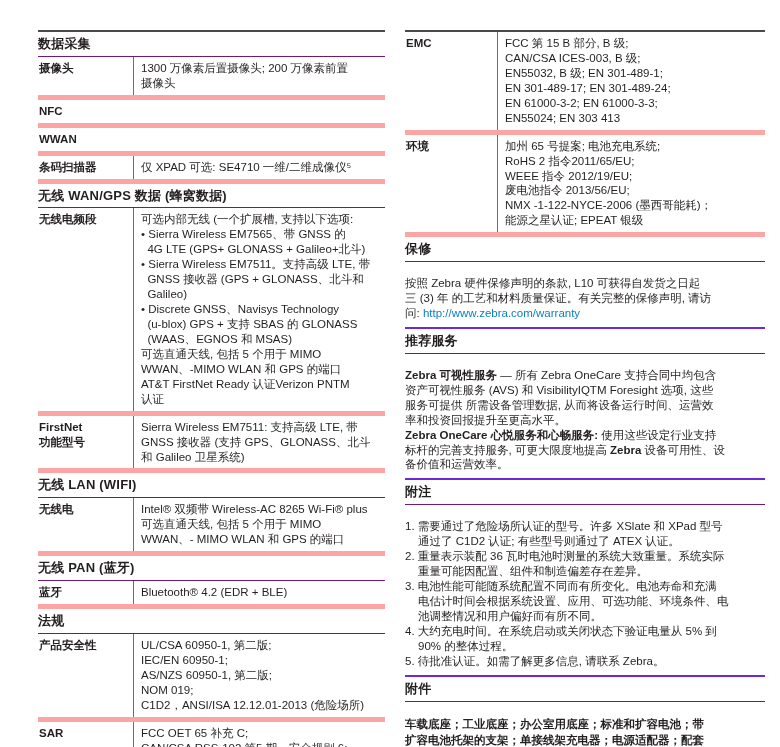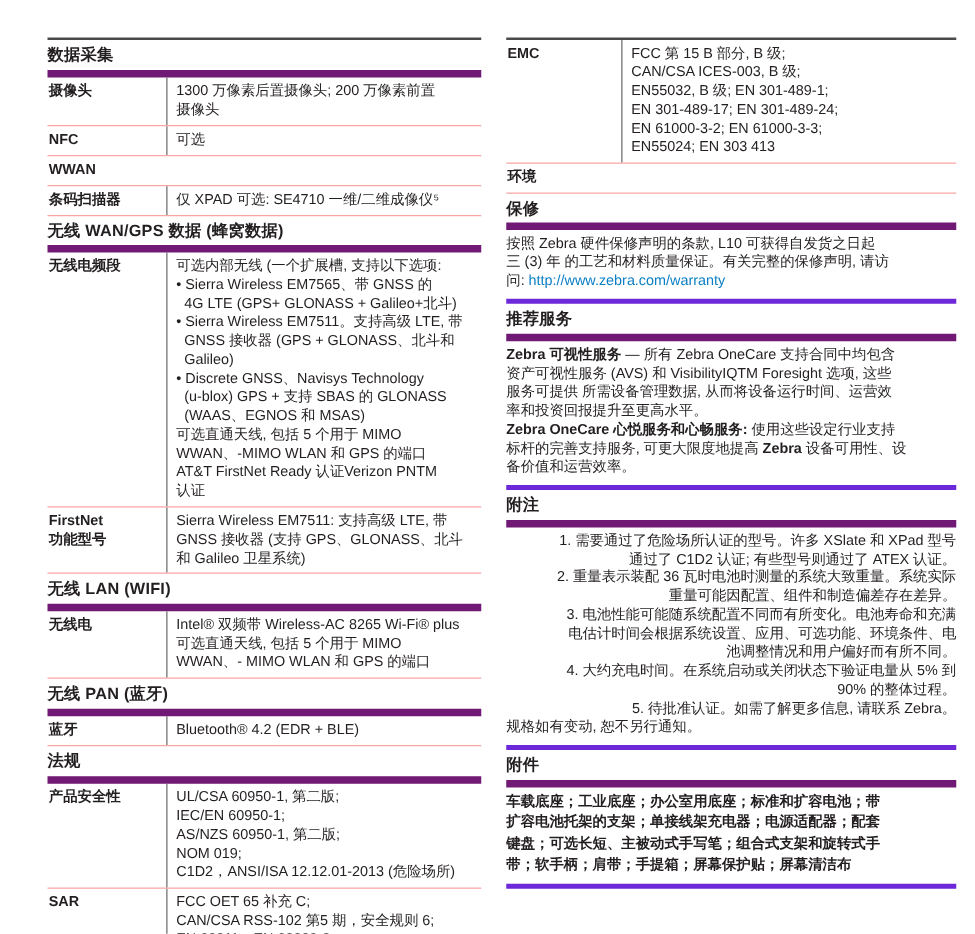--- a/index.html
+++ b/index.html
@@ -8,56 +8,55 @@
     background:#ffffff; color:#231f20;
     font-family:"Liberation Sans","DejaVu Sans",sans-serif;
     font-size:11.5px; line-height:1.3;
   }
   .page { display:flex; box-sizing:border-box; padding:30px 15px 0 38px; gap:20px; }
   .col { border-top:2px solid #4a4a4b; }
   .col-left { width:347px; flex:0 0 347px; }
   .col-right { width:360px; flex:0 0 360px; }
   .sec-hdr {
     font-size:13px; font-weight:bold; letter-spacing:0.2px;
-    padding:4px 0 3px 0; border-bottom:6px solid #701a75;
+    padding:4px 0 3px 0; border-bottom:1px solid #701a75;
   }
-  .row { display:flex; align-items:stretch; border-bottom:1px solid #fca5a5; }
+  .row { display:flex; align-items:stretch; border-bottom:5px solid #fca5a5; }
   .lbl {
     flex:0 0 95px; width:95px; font-weight:bold;
     padding:4px 4px 4px 1px; white-space:pre-wrap; box-sizing:border-box;
   }
   .col-right .lbl { flex-basis:92px; width:92px; }
   .val {
     flex:1; border-left:1px solid #6d6e71;
     padding:4px 2px 4px 7px; white-space:pre-wrap;
   }
-  .sec-body { border-bottom:4px solid #6d28d9; padding:4px 0 6px 0; }
+  .sec-body { border-bottom:2px solid #6d28d9; padding:4px 0 6px 0;margin-top:10px; }
   .para { margin:0; white-space:pre-wrap; }
   .b { font-weight:bold; }
   .link { color:#0a7fc5; text-decoration:none; cursor:pointer; }
-  .note { padding-left:13px; text-indent:-13px; white-space:pre-wrap;text-align:right; }
+  .note { padding-left:13px; text-indent:-13px; white-space:pre-wrap; }
   .note-footer { white-space:pre-wrap; }
   .acc { font-weight:bold; line-height:1.45; }
 </style>
 </head>
 <body>
 
 <div class="page">
 
   <div class="col col-left">
 
     <div class="sec-hdr">数据采集</div>
     <div class="row">
       <div class="lbl">摄像头</div>
       <div class="val">1300 万像素后置摄像头; 200 万像素前置
 摄像头</div>
     </div>
     <div class="row">
       <div class="lbl">NFC</div>
-      <div class="val">可选</div>
     </div>
     <div class="row">
       <div class="lbl">WWAN</div>
     </div>
     <div class="row">
       <div class="lbl">条码扫描器</div>
       <div class="val">仅 XPAD 可选: SE4710 一维/二维成像仪⁵</div>
     </div>
 
     <div class="sec-hdr">无线 WAN/GPS 数据 (蜂窝数据)</div>
@@ -124,20 +123,26 @@
       <div class="lbl">EMC</div>
       <div class="val">FCC 第 15 B 部分, B 级;
 CAN/CSA ICES-003, B 级;
 EN55032, B 级; EN 301-489-1;
 EN 301-489-17; EN 301-489-24;
 EN 61000-3-2; EN 61000-3-3;
 EN55024; EN 303 413</div>
     </div>
     <div class="row">
       <div class="lbl">环境</div>
+      <div class="val">加州 65 号提案; 电池充电系统;
+RoHS 2 指令2011/65/EU;
+WEEE 指令 2012/19/EU;
+废电池指令 2013/56/EU;
+NMX -1-122-NYCE-2006 (墨西哥能耗)；
+能源之星认证; EPEAT 银级</div>
     </div>
 
     <div class="sec-hdr">保修</div>
     <div class="sec-body">
       <p class="para"><span>按照 Zebra 硬件保修声明的条款, L10 可获得自发货之日起
 三 (3) 年 的工艺和材料质量保证。有关完整的保修声明, 请访
 问: </span><a class="link" href="#">http://www.zebra.com/warranty</a></p>
     </div>
 
     <div class="sec-hdr">推荐服务</div>
@@ -156,21 +161,20 @@
       <div class="note">1. 需要通过了危险场所认证的型号。许多 XSlate 和 XPad 型号
 通过了 C1D2 认证; 有些型号则通过了 ATEX 认证。</div>
       <div class="note">2. 重量表示装配 36 瓦时电池时测量的系统大致重量。系统实际
 重量可能因配置、组件和制造偏差存在差异。</div>
       <div class="note">3. 电池性能可能随系统配置不同而有所变化。电池寿命和充满
 电估计时间会根据系统设置、应用、可选功能、环境条件、电
 池调整情况和用户偏好而有所不同。</div>
       <div class="note">4. 大约充电时间。在系统启动或关闭状态下验证电量从 5% 到
 90% 的整体过程。</div>
       <div class="note">5. 待批准认证。如需了解更多信息, 请联系 Zebra。</div>
-      <div class="note-footer">规格如有变动, 恕不另行通知。</div>
     </div>
 
     <div class="sec-hdr">附件</div>
     <div class="sec-body">
       <p class="para acc">车载底座；工业底座；办公室用底座；标准和扩容电池；带
 扩容电池托架的支架；单接线架充电器；电源适配器；配套
 键盘；可选长短、主被动式手写笔；组合式支架和旋转式手
 带；软手柄；肩带；手提箱；屏幕保护贴；屏幕清洁布</p>
     </div>
 

